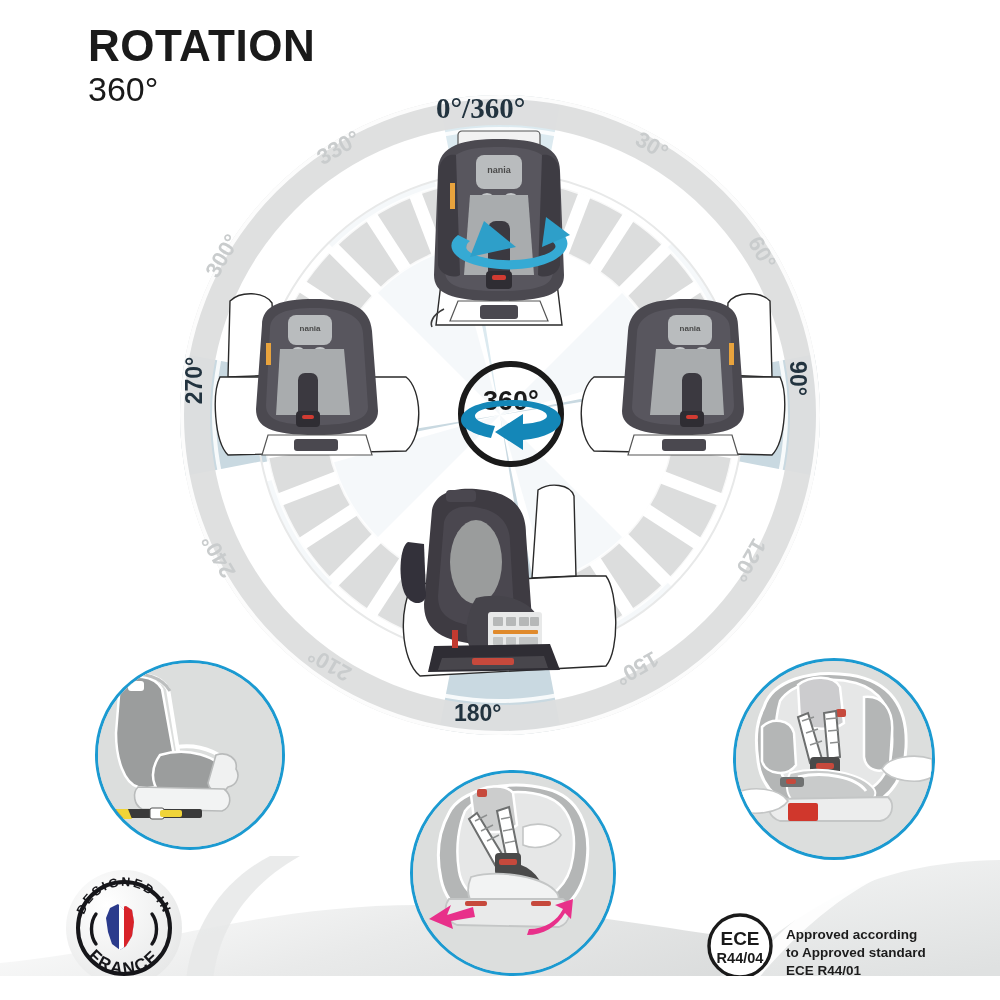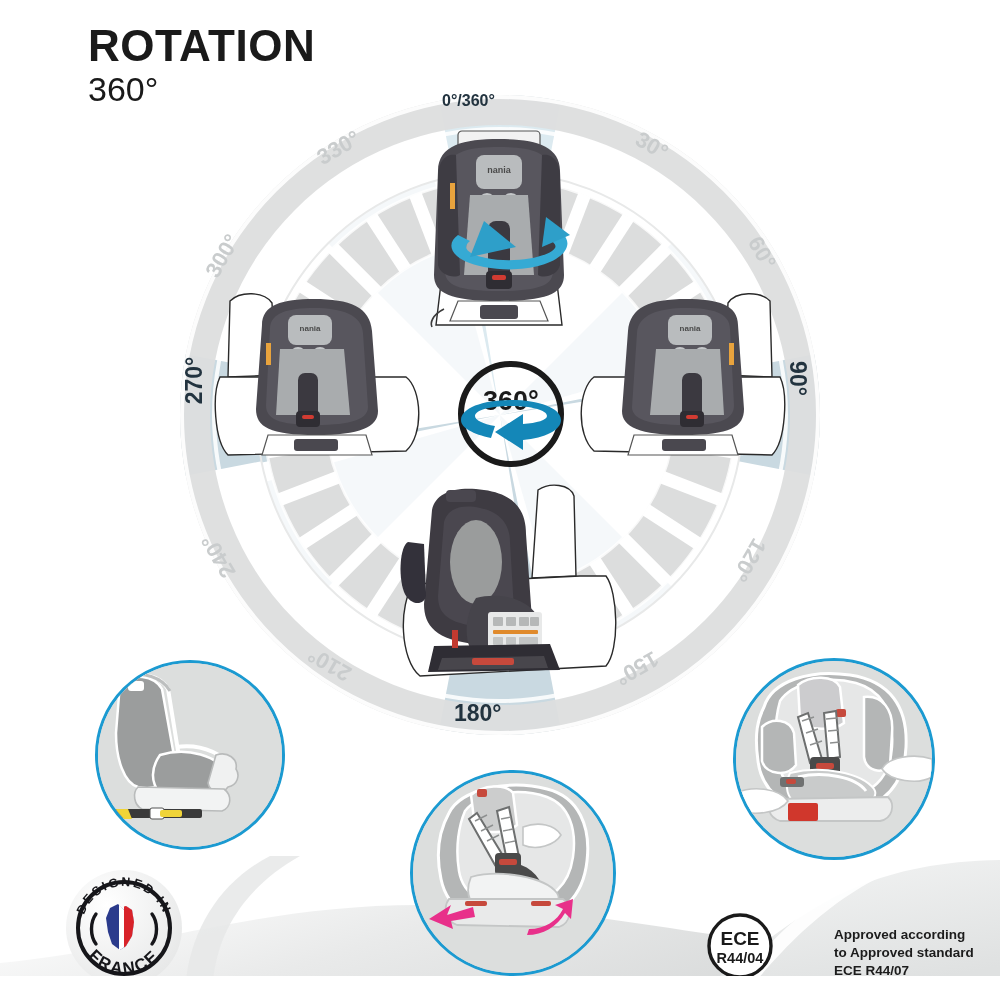--- a/index.html
+++ b/index.html
@@ -50,21 +50,21 @@
 
   
   .france { position:absolute; left:62px; top:866px; width:124px; height:124px; }
 
   
   .ece-wrap { position:absolute; left:706px; top:912px; display:flex; align-items:flex-end; gap:12px; }
   .ece-text {
     font-size:13.5px; font-weight:bold; color:#1c1c1c; line-height:1.33;
     font-family:"Liberation Sans", sans-serif;
   }
-  .ece-text div { white-space:nowrap;margin-left:48px; }
+  .ece-text div { white-space:nowrap; }
 </style>
 </head>
 <body>
 
 <div id="page">
 
   <div class="swoosh-wrap">
     <svg width="1000" height="1000" viewBox="0 0 1000 1000">
       <defs>
         <linearGradient id="swgA" x1="0" y1="0" x2="1" y2="0.3">
@@ -277,21 +277,21 @@
         <rect x="126" y="157" width="10" height="8" rx="1"></rect>
         <rect x="139" y="157" width="19" height="8" rx="1"></rect>
       </g>
 
       <path d="M54,166 L170,164 L180,190 L48,192 Z" fill="#2f2d34"></path>
       <path d="M62,178 L164,176 L168,188 L58,190 Z" fill="#ffffff" opacity="0.12"></path>
       <rect x="92" y="178" width="42" height="7" rx="2" fill="#c6493c"></rect>
       <rect x="72" y="150" width="6" height="18" fill="#c23a30"></rect>
     </svg>
 
-    <div class="deg deg-major" style="left:262px; top:-3px; font-size:16px;">0°/360°</div>
+    <div class="deg deg-major" style="left:256px; top:-3px; font-size:29px;font-family:Liberation Serif, serif;">0°/360°</div>
     <div class="deg deg-minor" style="left:455px; top:38px; transform:rotate(30deg);">30°</div>
     <div class="deg deg-minor" style="left:565px; top:145px; transform:rotate(60deg);">60°</div>
     <div class="deg deg-major" style="left:600px; top:270px; transform:rotate(90deg);">90°</div>
     <div class="deg deg-minor" style="left:546px; top:452px; transform:rotate(120deg);">120°</div>
     <div class="deg deg-minor" style="left:434px; top:560px; transform:rotate(150deg);">150°</div>
     <div class="deg deg-major" style="left:274px; top:605px;">180°</div>
     <div class="deg deg-minor" style="left:127px; top:556px; transform:rotate(210deg);">210°</div>
     <div class="deg deg-minor" style="left:16px; top:448px; transform:rotate(240deg);">240°</div>
     <div class="deg deg-major" style="left:-9px; top:272px; transform:rotate(270deg);">270°</div>
     <div class="deg deg-minor" style="left:20px; top:148px; transform:rotate(300deg);">300°</div>
@@ -454,17 +454,17 @@
 
   <div class="ece-wrap">
     <svg width="68" height="68" viewBox="0 0 68 68">
       <circle cx="34" cy="34" r="31" fill="#ffffff" stroke="#1a1a1a" stroke-width="3.4"></circle>
       <text x="34" y="33" text-anchor="middle" font-family="Liberation Sans, sans-serif" font-size="19" font-weight="bold" fill="#1a1a1a">ECE</text>
       <text x="34" y="51" text-anchor="middle" font-family="Liberation Sans, sans-serif" font-size="14.5" font-weight="bold" fill="#1a1a1a">R44/04</text>
     </svg>
     <div class="ece-text">
       <div>Approved according</div>
       <div>to Approved standard</div>
-      <div>ECE R44/07</div>
+      <div>ECE R44/01</div>
     </div>
   </div>
 
 </div>
 
 </body></html>

